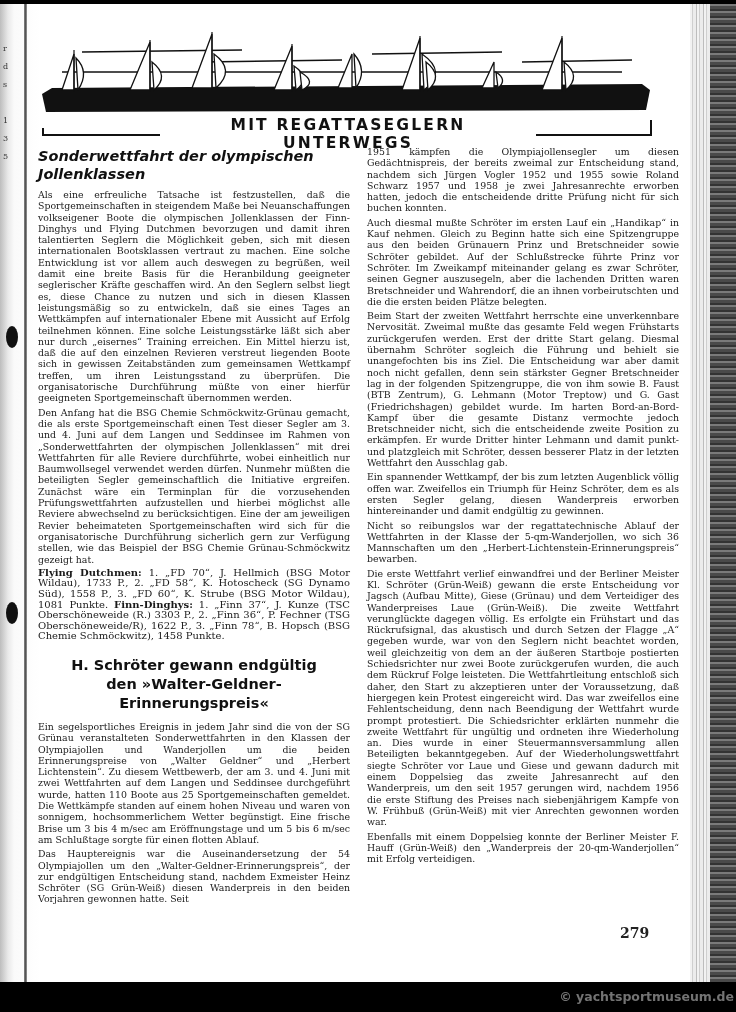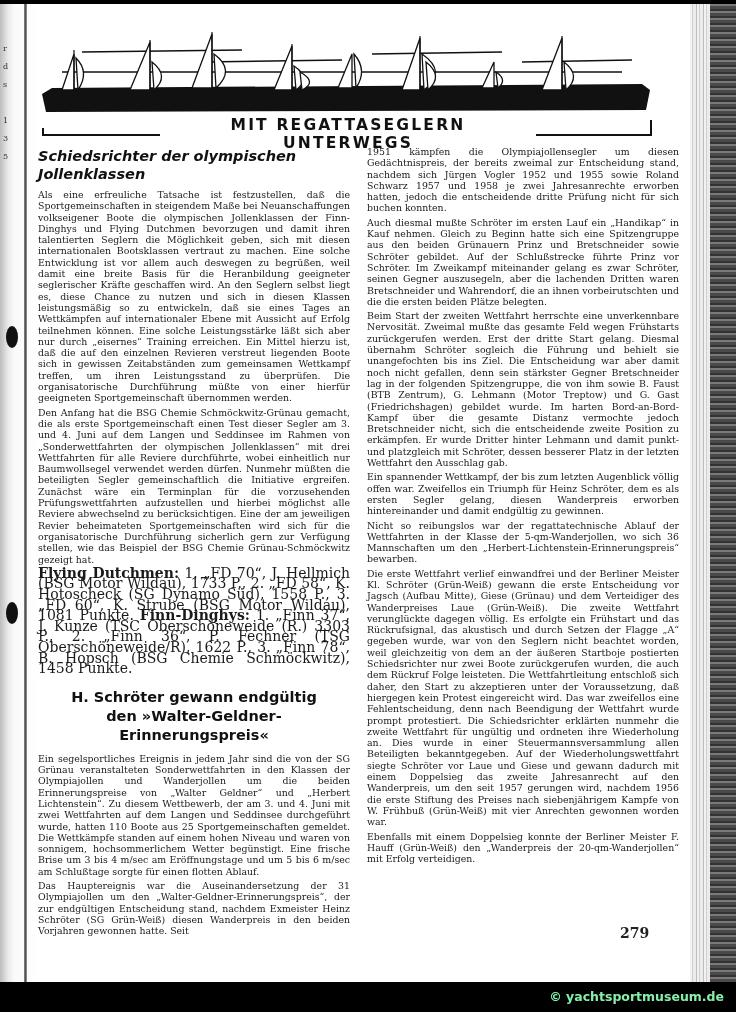--- a/index.html
+++ b/index.html
@@ -78,30 +78,30 @@
   .h-italic {
     font-family: "DejaVu Sans", sans-serif; font-style: italic;
     font-size: 14.5px; line-height: 18px; color: #111; margin: 0 0 6px 0;
     text-align: left;
   }
   .h-italic-center {
     font-family: "DejaVu Sans", sans-serif; 
     font-size: 14.5px; line-height: 19px; color: #111; margin: 14px 0 8px 0;
     text-align: center;
   }
-  .results { font-size: 14px; line-height: 10.6px; }
+  .results { font-size: 10px; line-height: 10.6px; }
   .results b { font-weight: bold; }
   .page-number {
     position: absolute; left: 620px; top: 925px;
     font-size: 14px; font-weight: bold; color: #222;
   }
   .watermark {
-    position: absolute; right: 12px; bottom: 8px;
+    position: absolute; right: 2px; bottom: 8px;
     font-family: "DejaVu Sans", sans-serif; font-weight: bold;
-    font-size: 12.5px; color: #86efac;
+    font-size: 12.5px; color: #737373;
   }
 </style>
 </head>
 <body>
 
 <div class="page">
   <div class="paper"></div>
   <div class="gutter-line"></div>
   <div class="prev-page-marks">r<br>d<br>s<br><br>1<br>3<br>5</div>
   <div class="hole" style="left:6px; top:326px;"></div>
@@ -150,32 +150,32 @@
     </svg>
   </div>
 
   <div class="title-row">
     <div class="title-rule-left"></div>
     <div class="page-title">MIT REGATTASEGLERN UNTERWEGS</div>
     <div class="title-rule-right"></div>
   </div>
 
   <div class="col col-left">
-    <h2 class="h-italic">Schiedsrichter der olympischen Jollenklassen</h2>
+    <h2 class="h-italic">Sonderwettfahrt der olympischen Jollenklassen</h2>
     <p>Als eine erfreuliche Tatsache ist festzustellen, daß die Sportgemeinschaften in steigendem Maße bei Neuanschaffungen volkseigener Boote die olympischen Jollenklassen der Finn-Dinghys und Flying Dutchmen bevorzugen und damit ihren talentierten Seglern die Möglichkeit geben, sich mit diesen internationalen Bootsklassen vertraut zu machen. Eine solche Entwicklung ist vor allem auch deswegen zu begrüßen, weil damit eine breite Basis für die Heranbildung geeigneter seglerischer Kräfte geschaffen wird. An den Seglern selbst liegt es, diese Chance zu nutzen und sich in diesen Klassen leistungsmäßig so zu entwickeln, daß sie eines Tages an Wettkämpfen auf internationaler Ebene mit Aussicht auf Erfolg teilnehmen können. Eine solche Leistungsstärke läßt sich aber nur durch „eisernes“ Training erreichen. Ein Mittel hierzu ist, daß die auf den einzelnen Revieren verstreut liegenden Boote sich in gewissen Zeitabständen zum gemeinsamen Wettkampf treffen, um ihren Leistungsstand zu überprüfen. Die organisatorische Durchführung müßte von einer hierfür geeigneten Sportgemeinschaft übernommen werden.</p>
     <p>Den Anfang hat die BSG Chemie Schmöckwitz-Grünau gemacht, die als erste Sportgemeinschaft einen Test dieser Segler am 3. und 4. Juni auf dem Langen und Seddinsee im Rahmen von „Sonderwettfahrten der olympischen Jollenklassen“ mit drei Wettfahrten für alle Reviere durchführte, wobei einheitlich nur Baumwollsegel verwendet werden dürfen. Nunmehr müßten die beteiligten Segler gemeinschaftlich die Initiative ergreifen. Zunächst wäre ein Terminplan für die vorzusehenden Prüfungswettfahrten aufzustellen und hierbei möglichst alle Reviere abwechselnd zu berücksichtigen. Eine der am jeweiligen Revier beheimateten Sportgemeinschaften wird sich für die organisatorische Durchführung sicherlich gern zur Verfügung stellen, wie das Beispiel der BSG Chemie Grünau-Schmöckwitz gezeigt hat.</p>
     <p class="results">
       <b>Flying Dutchmen:</b><span> 1. „FD 70“, J. Hellmich (BSG Motor Wildau), 1733 P., 2. „FD 58“, K. Hotoscheck (SG Dynamo Süd), 1558 P., 3. „FD 60“, K. Strube (BSG Motor Wildau), 1081 Punkte. </span><b>Finn-Dinghys:</b><span> 1. „Finn 37“, J. Kunze (TSC Oberschöneweide (R.) 3303 P., 2. „Finn 36“, P. Fechner (TSG Oberschöneweide/R), 1622 P., 3. „Finn 78“, B. Hopsch (BSG Chemie Schmöckwitz), 1458 Punkte.</span>
     </p>
     <h2 class="h-italic-center">
       <span>H. Schröter gewann endgültig</span><br>
       <span>den »Walter-Geldner-Erinnerungspreis«</span>
     </h2>
     <p>Ein segelsportliches Ereignis in jedem Jahr sind die von der SG Grünau veranstalteten Sonderwettfahrten in den Klassen der Olympiajollen und Wanderjollen um die beiden Erinnerungspreise von „Walter Geldner“ und „Herbert Lichtenstein“. Zu diesem Wettbewerb, der am 3. und 4. Juni mit zwei Wettfahrten auf dem Langen und Seddinsee durchgeführt wurde, hatten 110 Boote aus 25 Sportgemeinschaften gemeldet. Die Wettkämpfe standen auf einem hohen Niveau und waren von sonnigem, hochsommerlichem Wetter begünstigt. Eine frische Brise um 3 bis 4 m/sec am Eröffnungstage und um 5 bis 6 m/sec am Schlußtage sorgte für einen flotten Ablauf.</p>
-    <p>Das Hauptereignis war die Auseinandersetzung der 31 Olympiajollen um den „Walter-Geldner-Erinnerungspreis“, der zur endgültigen Entscheidung stand, nachdem Exmeister Heinz Schröter (SG Grün-Weiß) diesen Wanderpreis in den beiden Vorjahren gewonnen hatte. Seit</p>
+    <p>Das Hauptereignis war die Auseinandersetzung der 54 Olympiajollen um den „Walter-Geldner-Erinnerungspreis“, der zur endgültigen Entscheidung stand, nachdem Exmeister Heinz Schröter (SG Grün-Weiß) diesen Wanderpreis in den beiden Vorjahren gewonnen hatte. Seit</p>
   </div>
 
   <div class="col col-right">
     <p>1951 kämpfen die Olympiajollensegler um diesen Gedächtnispreis, der bereits zweimal zur Entscheidung stand, nachdem sich Jürgen Vogler 1952 und 1955 sowie Roland Schwarz 1957 und 1958 je zwei Jahresanrechte erworben hatten, jedoch die entscheidende dritte Prüfung nicht für sich buchen konnten.</p>
     <p>Auch diesmal mußte Schröter im ersten Lauf ein „Handikap“ in Kauf nehmen. Gleich zu Beginn hatte sich eine Spitzengruppe aus den beiden Grünauern Prinz und Bretschneider sowie Schröter gebildet. Auf der Schlußstrecke führte Prinz vor Schröter. Im Zweikampf miteinander gelang es zwar Schröter, seinen Gegner auszusegeln, aber die lachenden Dritten waren Bretschneider und Wahrendorf, die an ihnen vorbeirutschten und die die ersten beiden Plätze belegten.</p>
     <p>Beim Start der zweiten Wettfahrt herrschte eine unverkennbare Nervosität. Zweimal mußte das gesamte Feld wegen Frühstarts zurückgerufen werden. Erst der dritte Start gelang. Diesmal übernahm Schröter sogleich die Führung und behielt sie unangefochten bis ins Ziel. Die Entscheidung war aber damit noch nicht gefallen, denn sein stärkster Gegner Bretschneider lag in der folgenden Spitzengruppe, die von ihm sowie B. Faust (BTB Zentrum), G. Lehmann (Motor Treptow) und G. Gast (Friedrichshagen) gebildet wurde. Im harten Bord-an-Bord-Kampf über die gesamte Distanz vermochte jedoch Bretschneider nicht, sich die entscheidende zweite Position zu erkämpfen. Er wurde Dritter hinter Lehmann und damit punkt- und platzgleich mit Schröter, dessen besserer Platz in der letzten Wettfahrt den Ausschlag gab.</p>
     <p>Ein spannender Wettkampf, der bis zum letzten Augenblick völlig offen war. Zweifellos ein Triumph für Heinz Schröter, dem es als ersten Segler gelang, diesen Wanderpreis erworben hintereinander und damit endgültig zu gewinnen.</p>
     <p>Nicht so reibungslos war der regattatechnische Ablauf der Wettfahrten in der Klasse der 5-qm-Wanderjollen, wo sich 36 Mannschaften um den „Herbert-Lichtenstein-Erinnerungspreis“ bewarben.</p>
     <p>Die erste Wettfahrt verlief einwandfrei und der Berliner Meister Kl. Schröter (Grün-Weiß) gewann die erste Entscheidung vor Jagsch (Aufbau Mitte), Giese (Grünau) und dem Verteidiger des Wanderpreises Laue (Grün-Weiß). Die zweite Wettfahrt verunglückte dagegen völlig. Es erfolgte ein Frühstart und das Rückrufsignal, das akustisch und durch Setzen der Flagge „A“ gegeben wurde, war von den Seglern nicht beachtet worden, weil gleichzeitig von dem an der äußeren Startboje postierten Schiedsrichter nur zwei Boote zurückgerufen wurden, die auch dem Rückruf Folge leisteten. Die Wettfahrtleitung entschloß sich daher, den Start zu akzeptieren unter der Voraussetzung, daß hiergegen kein Protest eingereicht wird. Das war zweifellos eine Fehlentscheidung, denn nach Beendigung der Wettfahrt wurde prompt protestiert. Die Schiedsrichter erklärten nunmehr die zweite Wettfahrt für ungültig und ordneten ihre Wiederholung an. Dies wurde in einer Steuermannsversammlung allen Beteiligten bekanntgegeben. Auf der Wiederholungswettfahrt siegte Schröter vor Laue und Giese und gewann dadurch mit einem Doppelsieg das zweite Jahresanrecht auf den Wanderpreis, um den seit 1957 gerungen wird, nachdem 1956 die erste Stiftung des Preises nach siebenjährigem Kampfe von W. Frühbuß (Grün-Weiß) mit vier Anrechten gewonnen worden war.</p>
     <p>Ebenfalls mit einem Doppelsieg konnte der Berliner Meister F. Hauff (Grün-Weiß) den „Wanderpreis der 20-qm-Wanderjollen“ mit Erfolg verteidigen.</p>

